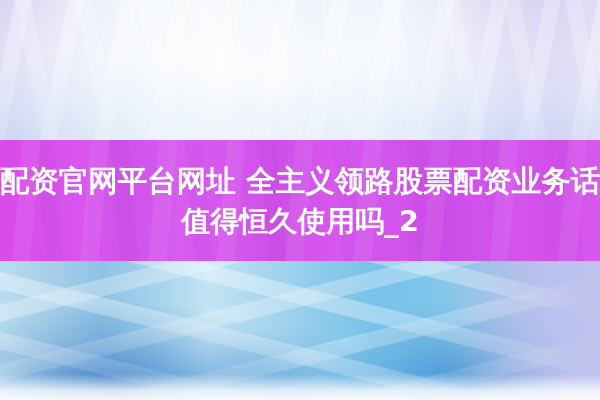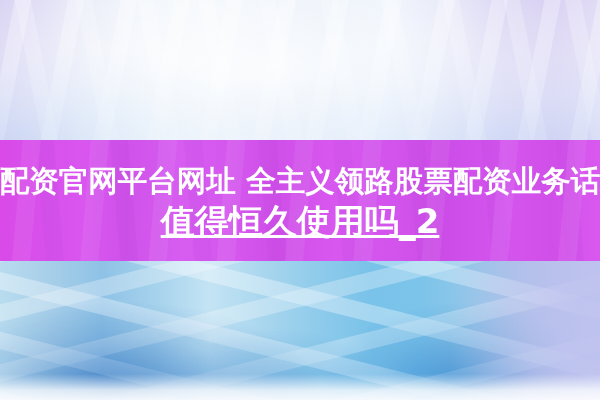--- a/index.html
+++ b/index.html
@@ -215,22 +215,21 @@
     font-size: 30px;
     line-height: 40px;
     letter-spacing: 0px;
     white-space: nowrap;
     text-align: center;
   }
   .title-line-1 {
     font-size: 29.5px;
   }
   .title-line-2 {
-    font-size: 34px;
-    text-decoration: underline;
+    font-size: 29px;
   }
 </style>
 </head>
 <body>
 
 <div id="banner">
 
   <div class="layer bg-base"></div>
   <div class="layer top-streaks"></div>
   <div class="layer top-glow"></div>

